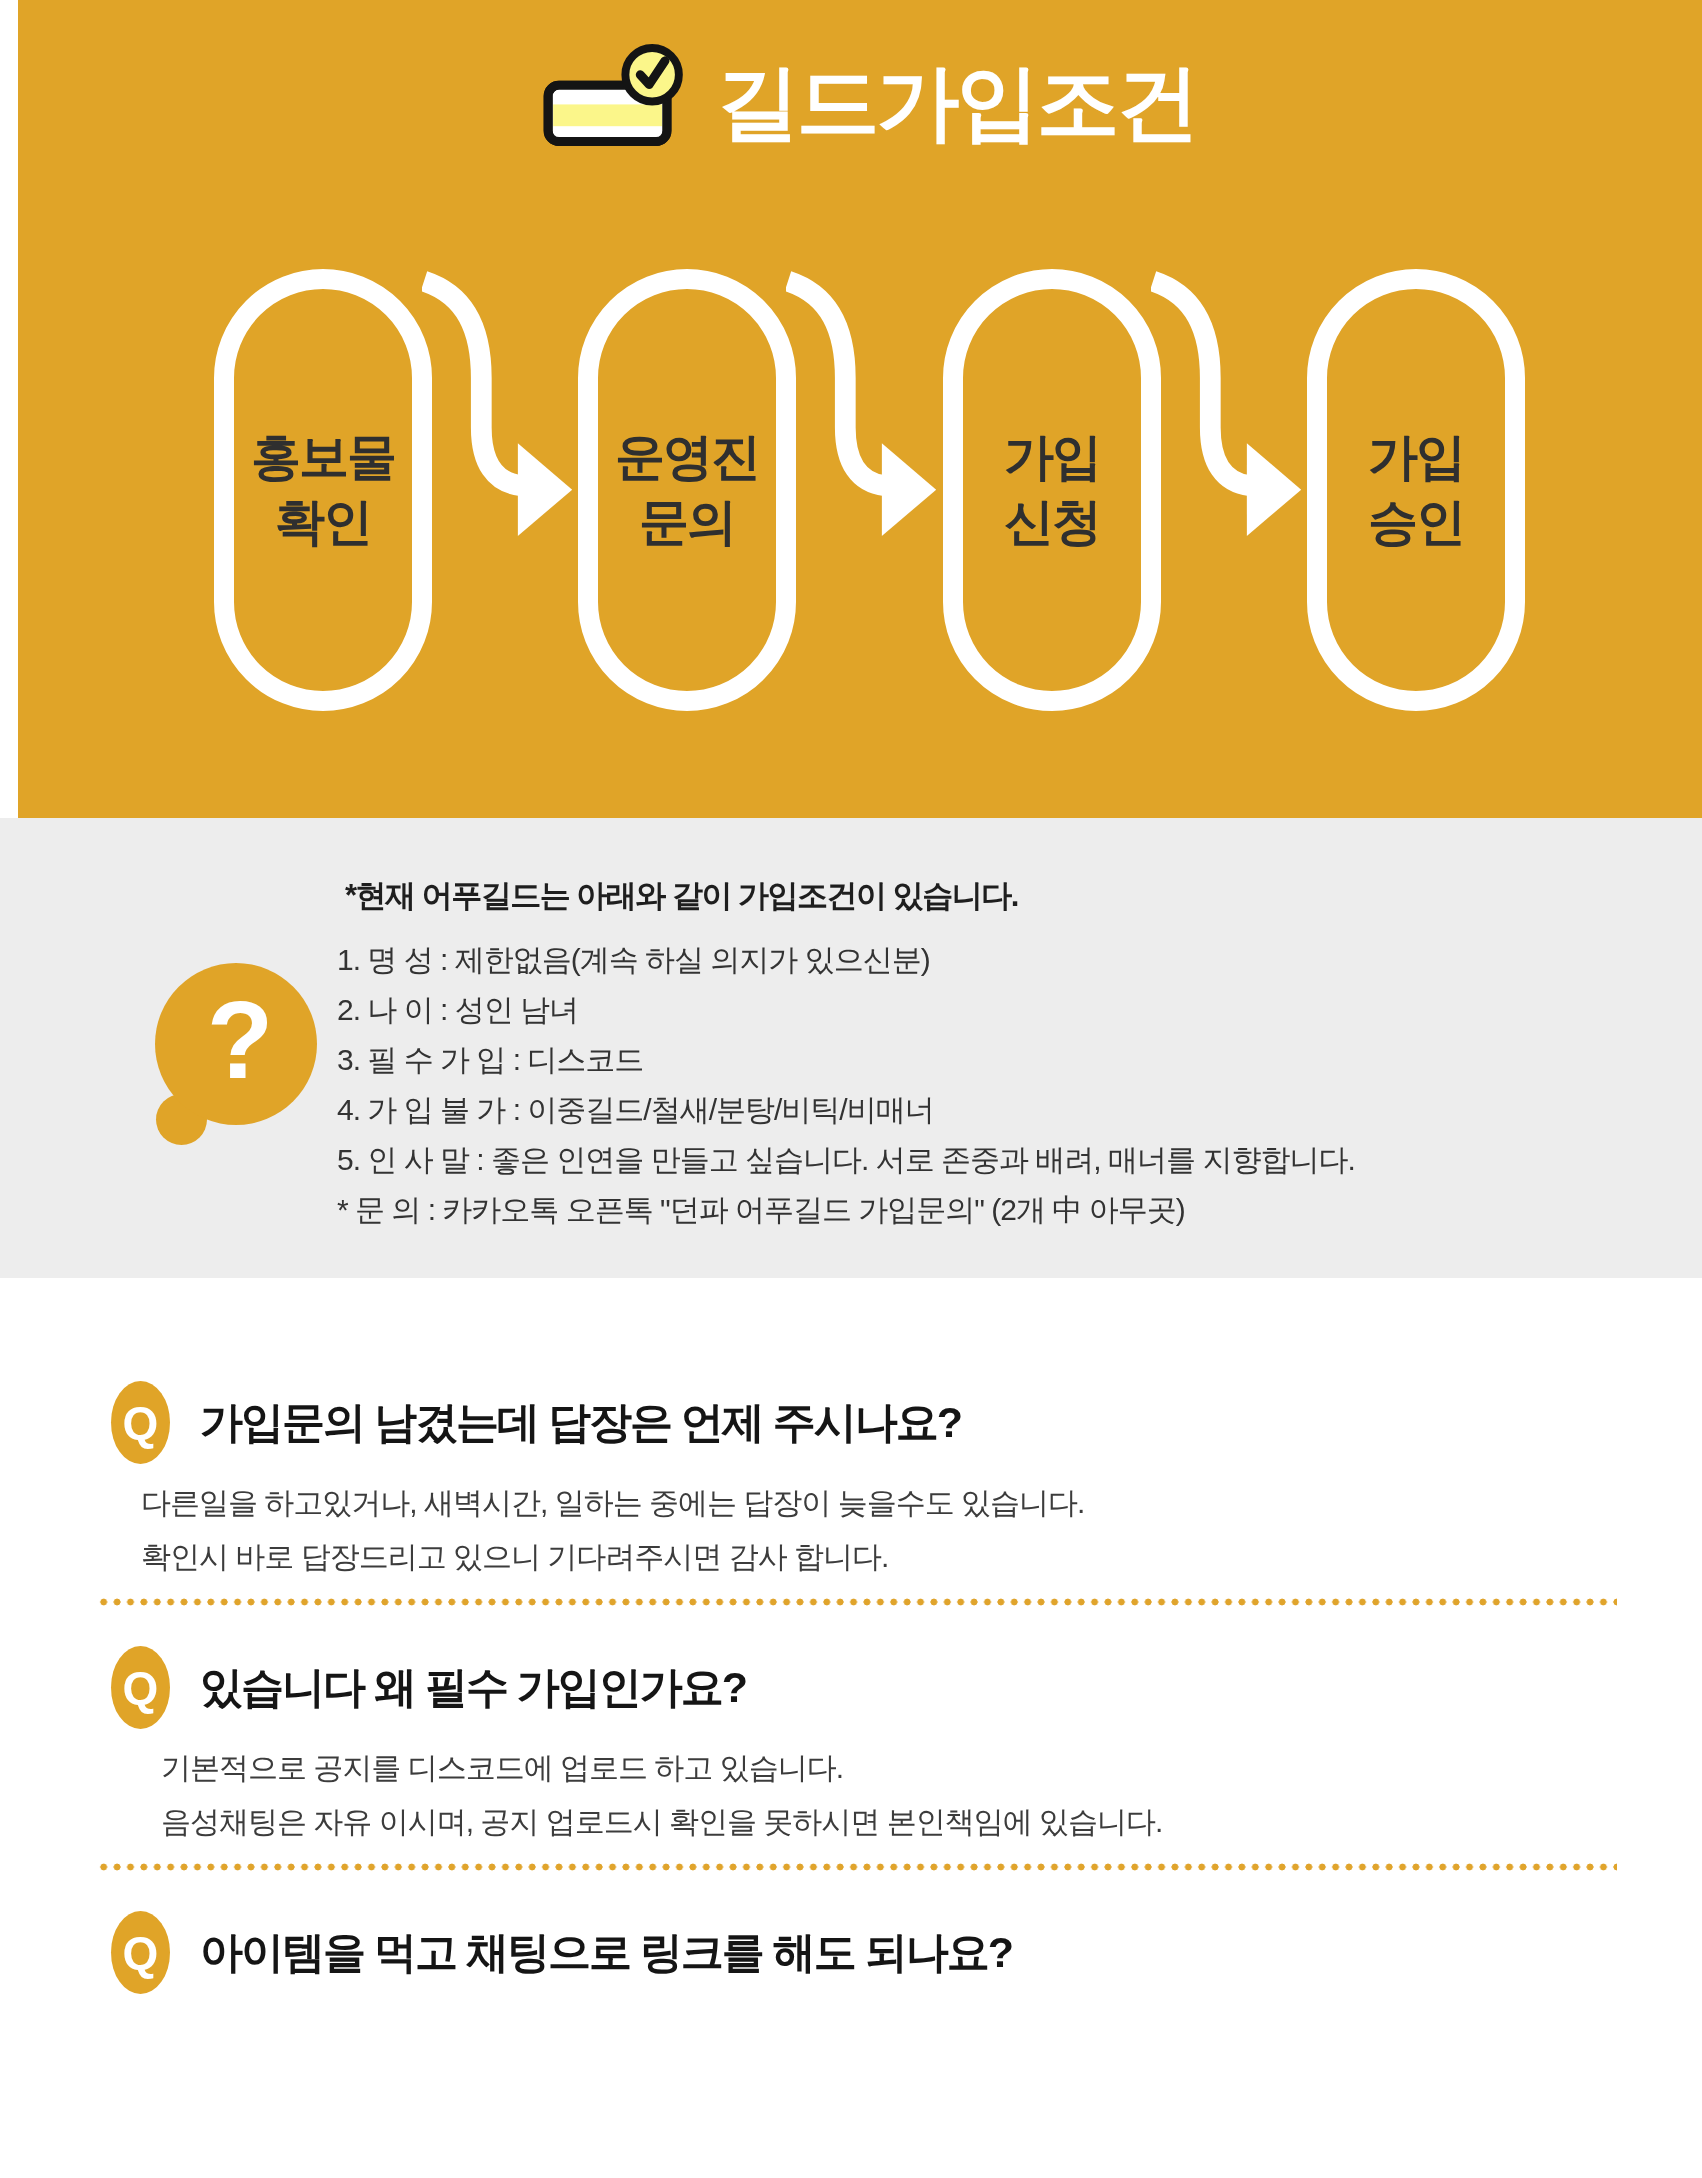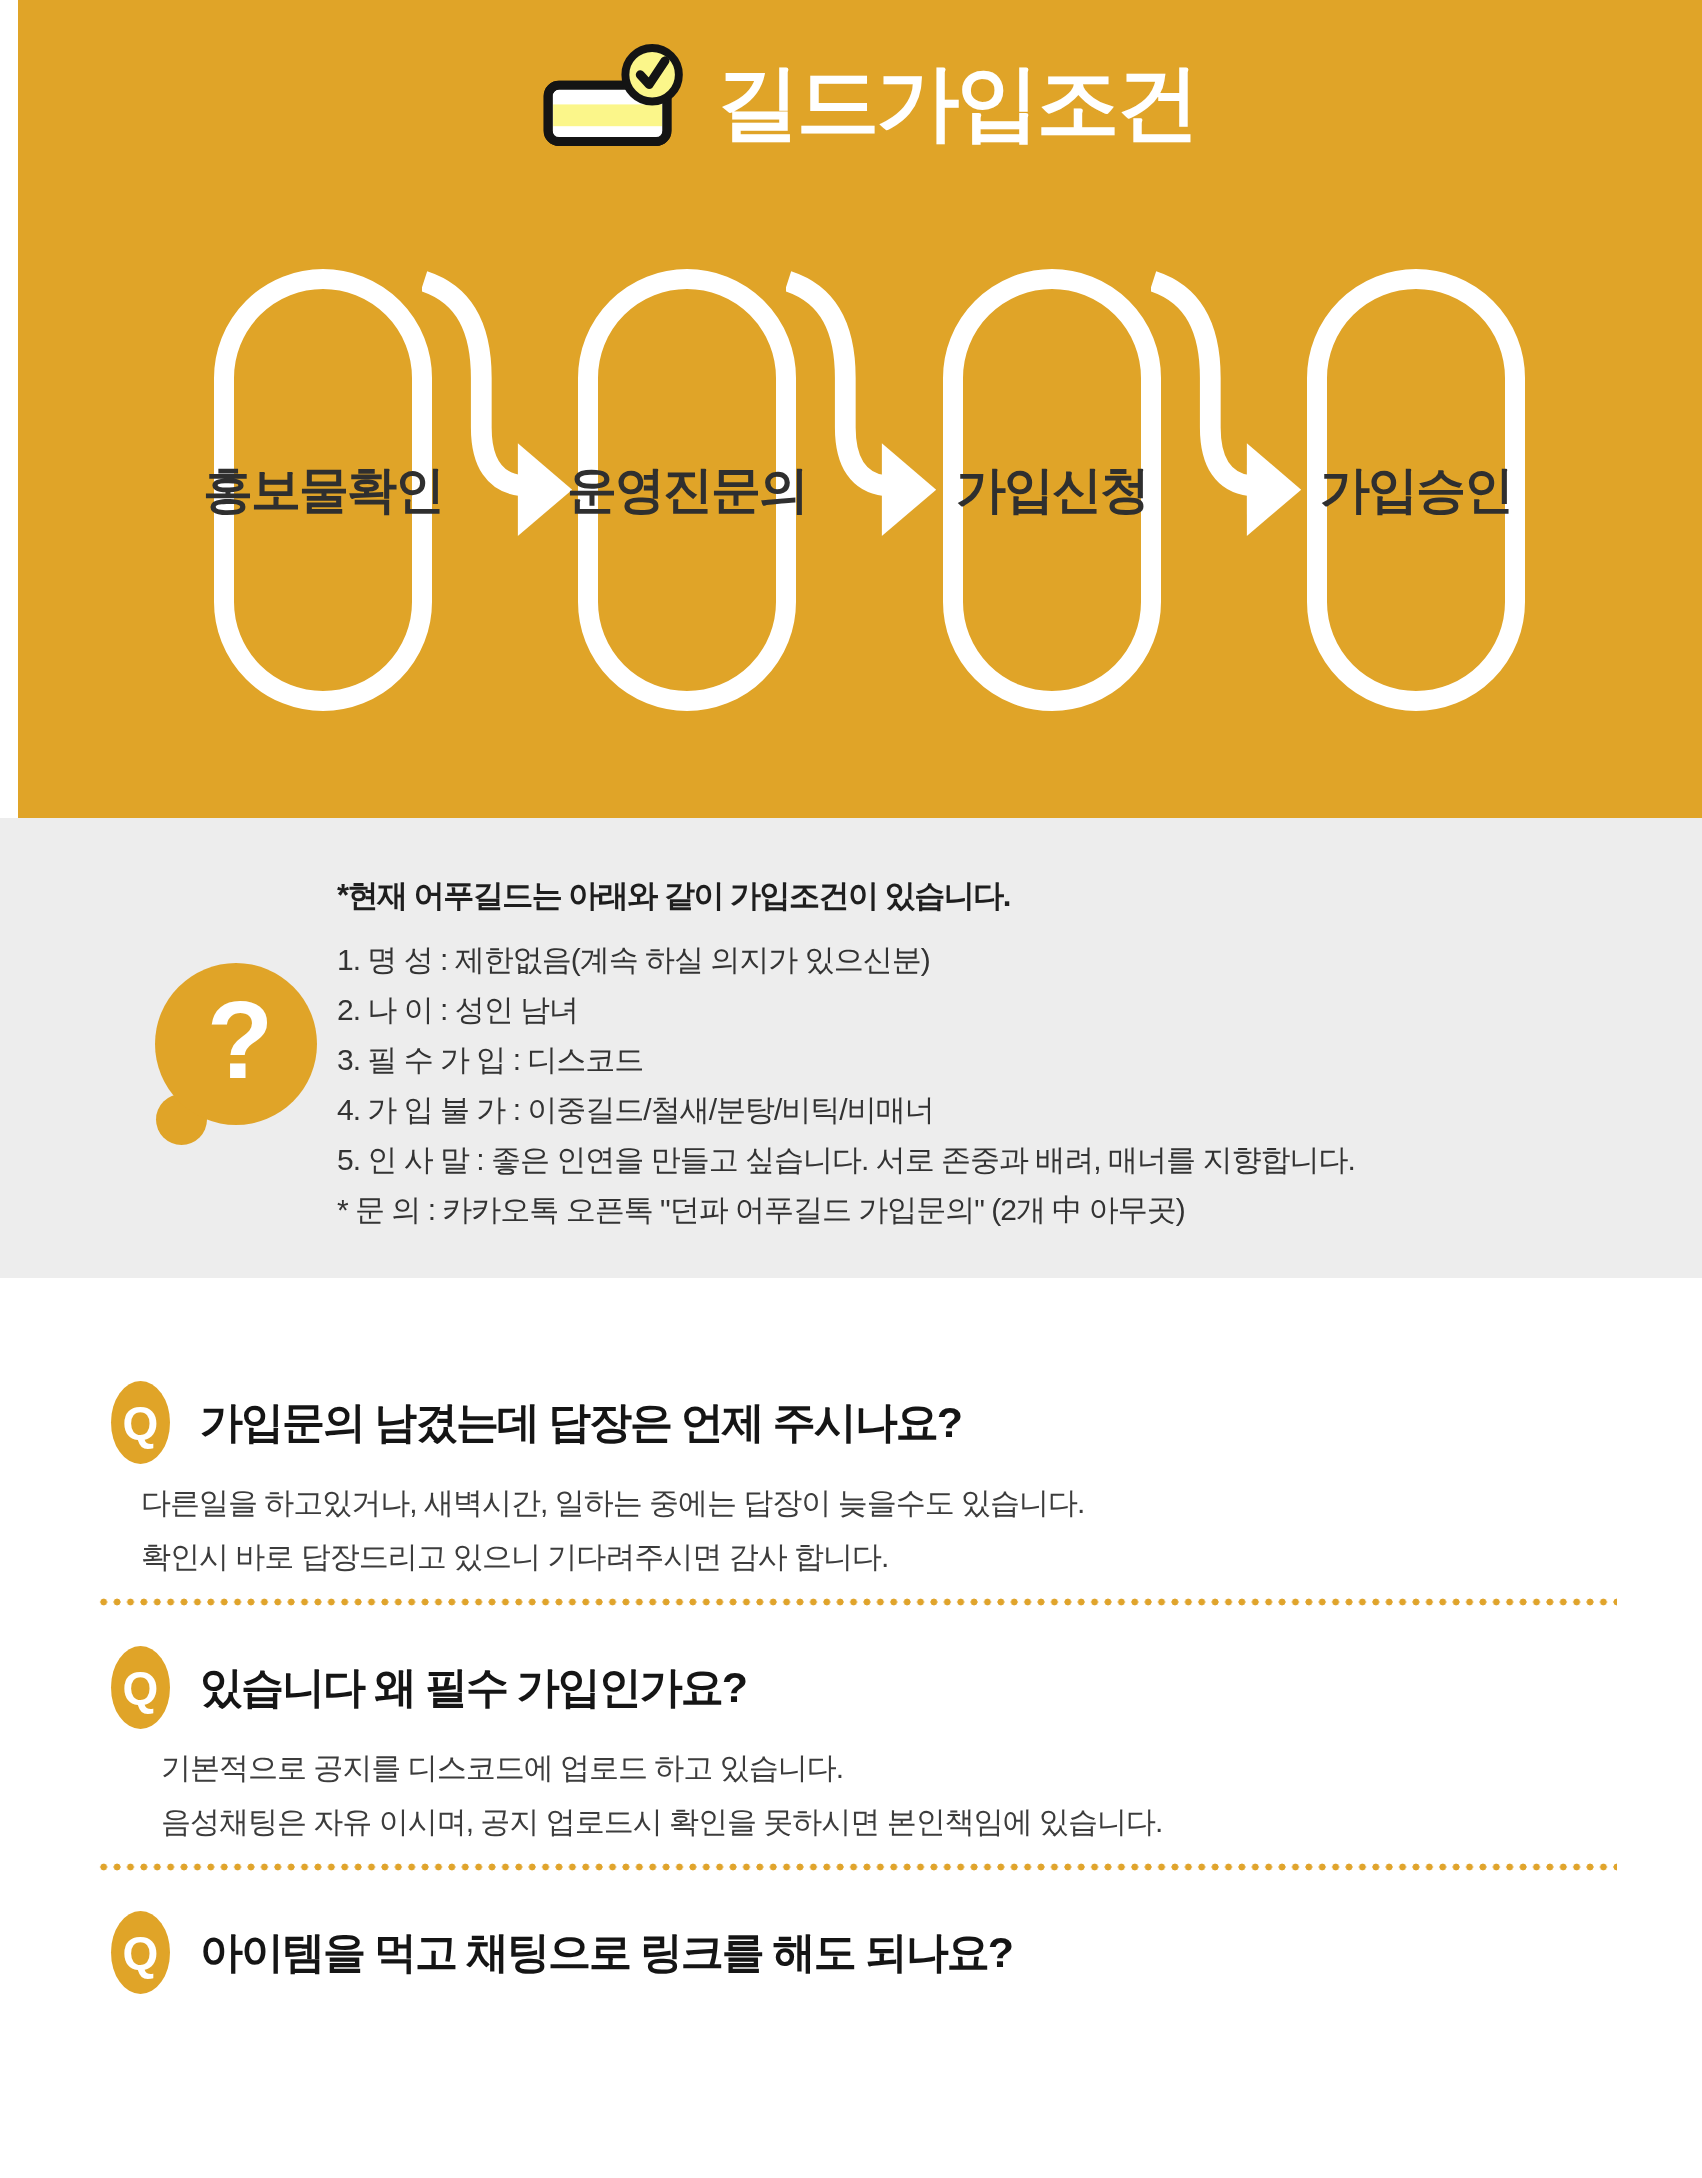--- a/index.html
+++ b/index.html
@@ -12,41 +12,41 @@
   .title-row{position:absolute;left:0;top:44px;width:1703px;display:flex;justify-content:center;align-items:center;gap:34px;}
   .title-icon{width:140px;height:103px;flex:0 0 auto;}
   .hero-title{
     margin:14px 0 0 0;font-size:83px;line-height:1;font-weight:900;color:#ffffff;
     letter-spacing:-3px;
   }
   .steps{position:absolute;left:0;top:269px;width:1703px;height:442px;}
   .pill{
     position:absolute;top:0;width:218px;height:442px;box-sizing:border-box;
     border:20px solid #ffffff;border-radius:109px;background:transparent;z-index:2;
-    display:flex;flex-direction:row;align-items:center;justify-content:center;
+    display:flex;flex-direction:column;align-items:center;justify-content:center;
   }
   .pill-1{left:196px;}.pill-2{left:560px;}.pill-3{left:925px;}.pill-4{left:1289px;}
   .pill span{
     display:block;font-size:50px;line-height:65px;font-weight:800;color:#2F2F2F;
     letter-spacing:-2px;text-align:center;white-space:nowrap;
   }
   .connector{position:absolute;top:0;height:297px;width:166px;z-index:1;}
   .conn-1{left:404px;}.conn-2{left:768px;}.conn-3{left:1133px;}
   
   .conditions{position:absolute;left:0;top:818px;width:1703px;height:460px;background:#EDEDED;}
   .qbubble{position:absolute;left:155px;top:145px;width:162px;height:162px;}
   .qbubble-main{
     position:absolute;left:0;top:0;width:162px;height:162px;border-radius:50%;
     background:#E0A428;display:flex;align-items:center;justify-content:center;
   }
   .qbubble-tail{position:absolute;left:1px;top:131px;width:51px;height:51px;border-radius:50%;background:#E0A428;}
   .qbubble-glyph{font-size:109px;font-weight:800;color:#ffffff;line-height:1;transform:translate(4px,-4px);}
   .cond-text{position:absolute;left:337px;top:57px;}
   .cond-title{
-    margin:0 0 18px 0;font-size:31px;font-weight:800;color:#1E1E1E;letter-spacing:-1.5px;white-space:nowrap;
+    margin:0 0 18px 8px;font-size:31px;font-weight:800;color:#1E1E1E;letter-spacing:-1.5px;white-space:nowrap;
   }
   .cond-item{
     margin:0;font-size:30px;line-height:50px;font-weight:400;color:#333333;
     letter-spacing:-1px;white-space:nowrap;
   }
   
   .faq{position:absolute;left:0;top:1278px;width:1703px;box-sizing:border-box;padding:103px 79px 0 97px;}
   .faq-qrow{display:flex;align-items:center;gap:30px;margin-left:14px;height:83px;}
   .q-badge{
     width:59px;height:83px;border-radius:50%;background:#E0A428;flex:0 0 auto;

